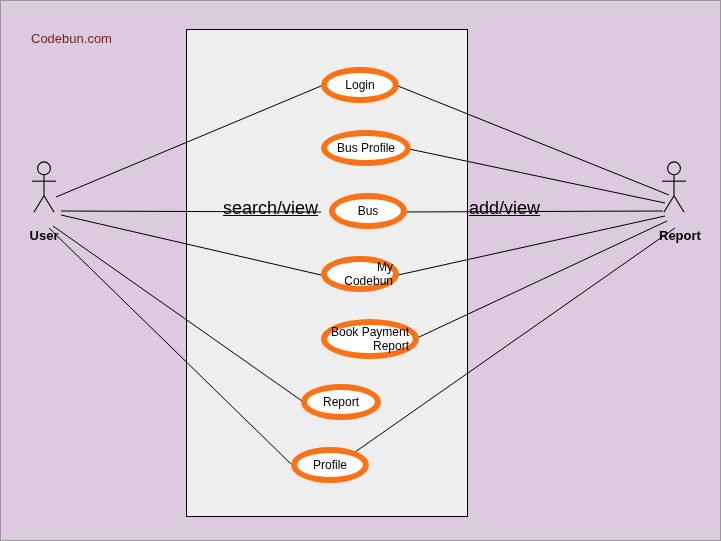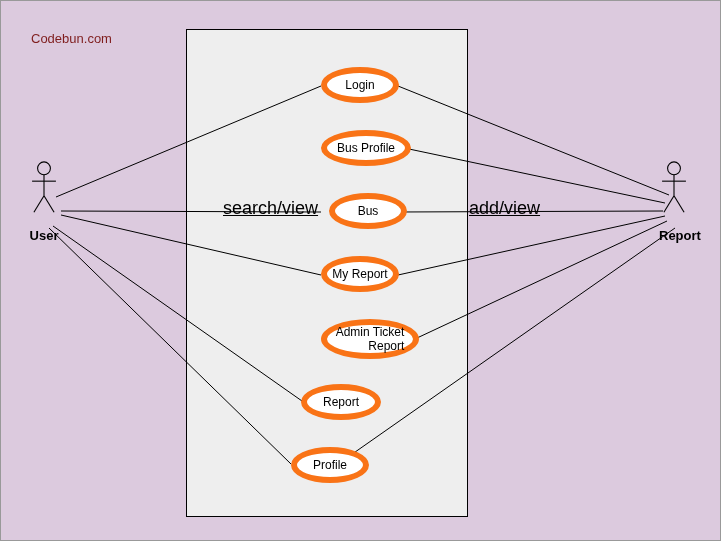--- a/index.html
+++ b/index.html
@@ -132,25 +132,25 @@
 
 <div class="usecase" style="left:320px; top:129px; width:90px; height:36px;">
   <span>Bus Profile</span>
 </div>
 
 <div class="usecase" style="left:328px; top:192px; width:78px; height:36px;">
   <span>Bus</span>
 </div>
 
 <div class="usecase" style="left:320px; top:255px; width:78px; height:36px;">
-  <span>My Report</span>
+  <span>My Codebun</span>
 </div>
 
 <div class="usecase" style="left:320px; top:318px; width:98px; height:40px; white-space:pre-line;">
-  <span>Admin Ticket
+  <span>Book Payment
 Report</span>
 </div>
 
 <div class="usecase" style="left:300px; top:383px; width:80px; height:36px;">
   <span>Report</span>
 </div>
 
 <div class="usecase" style="left:290px; top:446px; width:78px; height:36px;">
   <span>Profile</span>
 </div>

